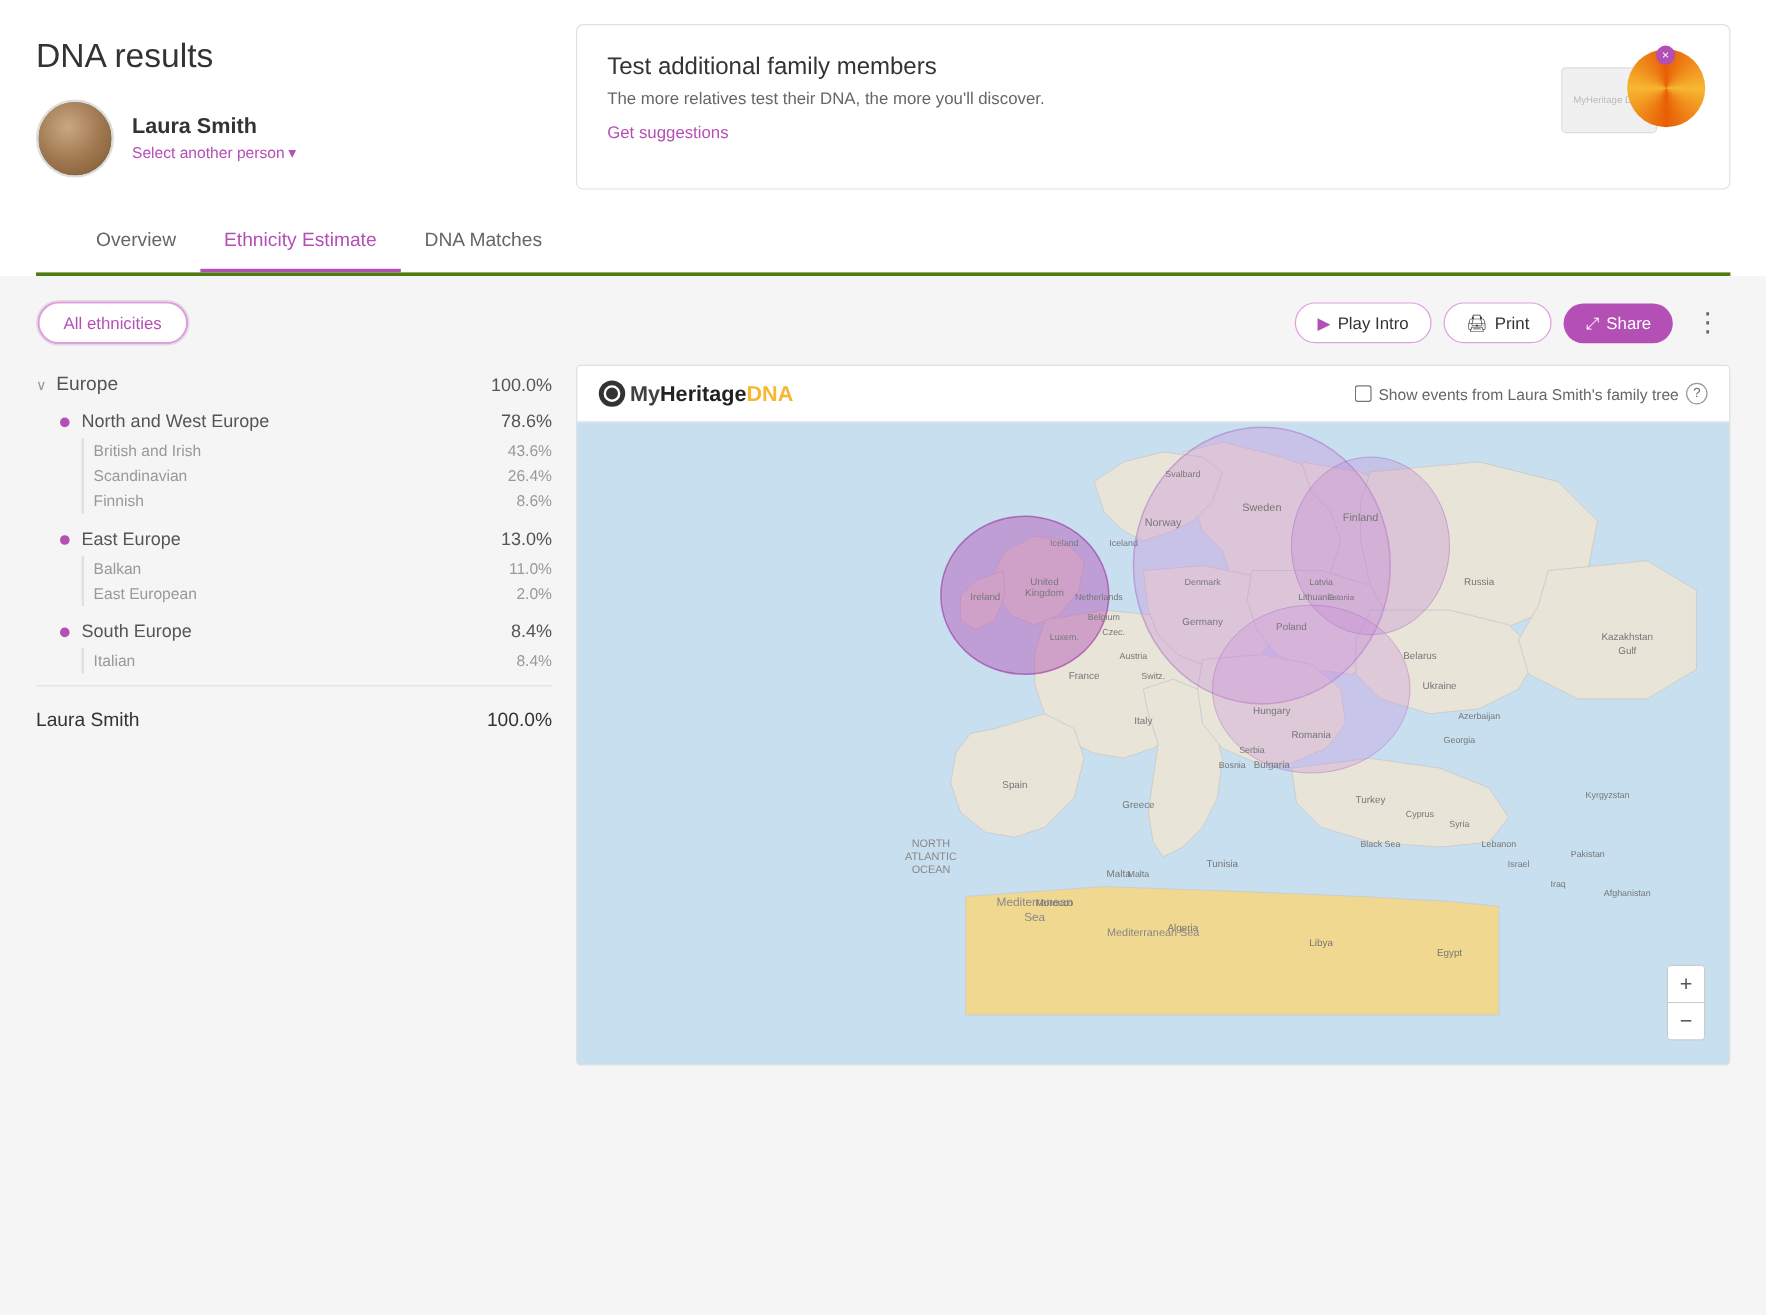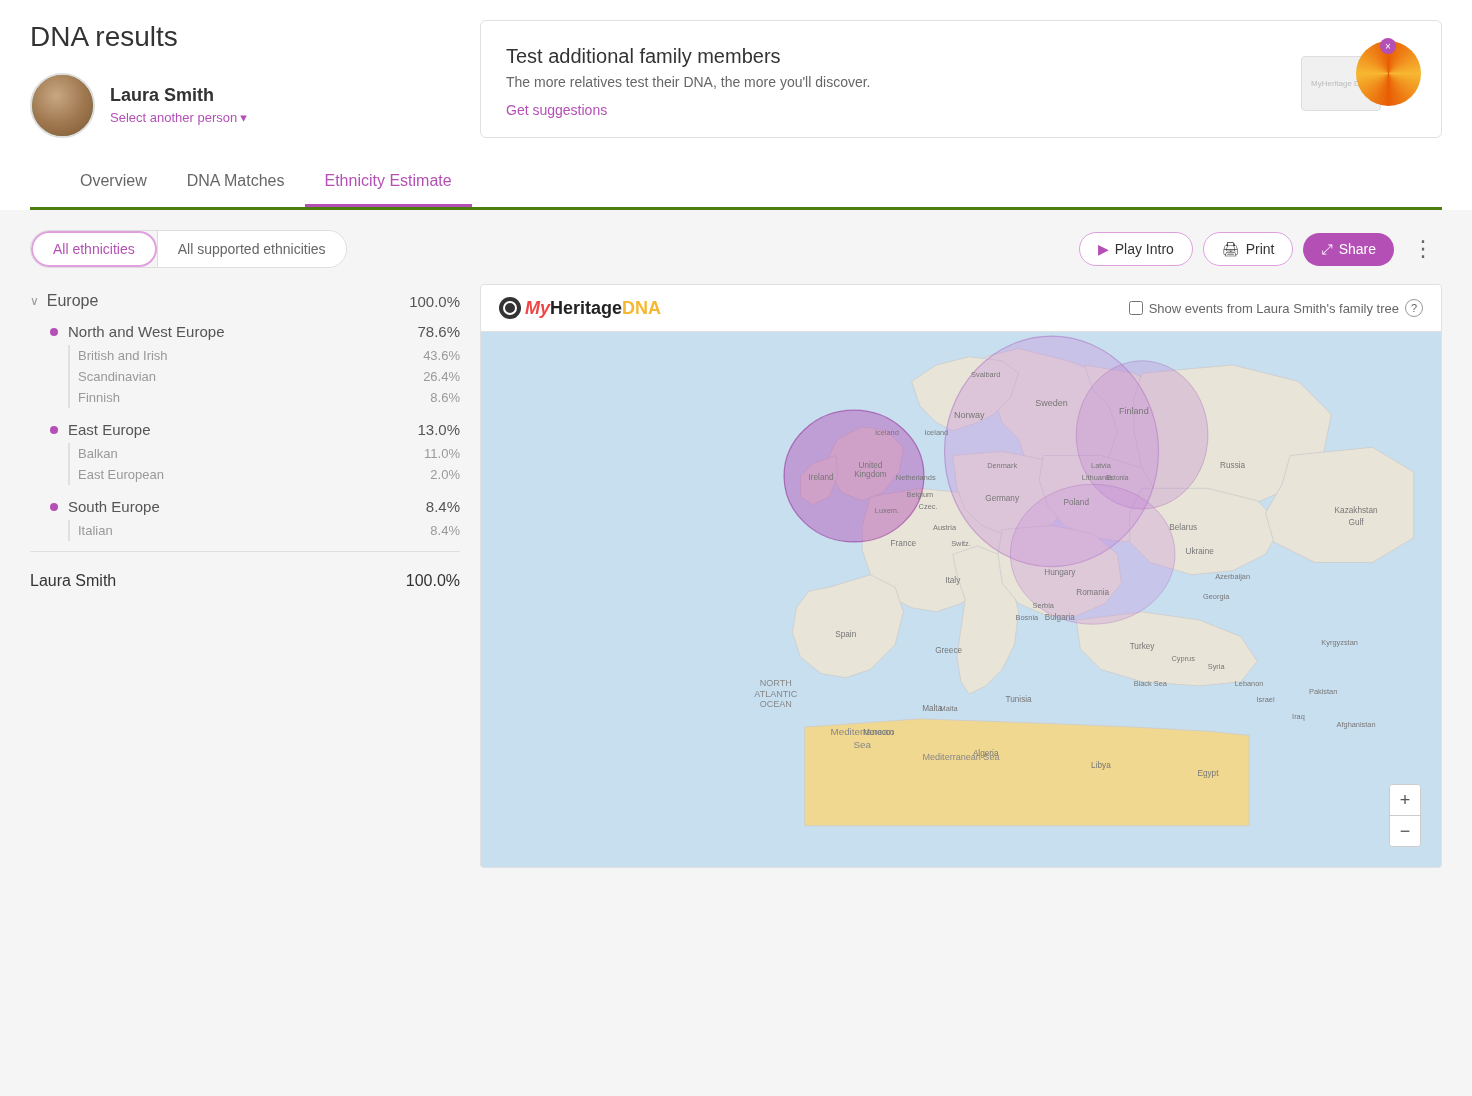--- a/index.html
+++ b/index.html
@@ -12,21 +12,21 @@
     .top-section { display: flex; align-items: center; gap: 20px; margin-bottom: 20px; }
     .dna-title { font-size: 28px; font-weight: 300; color: #333; margin-bottom: 20px; }
     .user-section { display: flex; align-items: center; gap: 15px; }
     .avatar { width: 65px; height: 65px; border-radius: 50%; background: linear-gradient(135deg, #8a9a6a, #6b8a5a, #4a7a3a); overflow: hidden; border: 2px solid #ddd; display: flex; align-items: center; justify-content: center; }
     .avatar-inner { width: 65px; height: 65px; border-radius: 50%; background: radial-gradient(circle at 40% 35%, #c8a882, #a07850, #7a5530); }
     .user-info { display: flex; flex-direction: column; gap: 4px; }
     .user-name { font-size: 18px; font-weight: 600; color: #333; }
     .select-person { font-size: 13px; color: #b44fb5; cursor: pointer; display: flex; align-items: center; gap: 3px; }
 
     
-    .banner { flex: 1; margin-left: 30px; border: 1px solid #e0e0e0; border-radius: 6px; background: #fff; padding: 20px 20px 16px 25px; display: flex; align-items: center; justify-content: space-between; min-height: 100px; }
+    .banner { flex: 1; margin-left: 30px; border: 1px solid #e0e0e0; border-radius: 6px; background: #fff; padding: 20px 20px 36px 25px; display: flex; align-items: center; justify-content: space-between; min-height: 100px; }
     .banner-text h3 { font-size: 20px; font-weight: 400; color: #333; margin-bottom: 6px; }
     .banner-text p { font-size: 14px; color: #666; margin-bottom: 12px; }
     .banner-link { color: #b44fb5; font-size: 14px; cursor: pointer; }
     .banner-image { width: 120px; height: 80px; position: relative; }
     .banner-img-circle { width: 65px; height: 65px; border-radius: 50%; background: conic-gradient(#e85d04, #f7b731, #e85d04, #f7b731, #e85d04); position: absolute; right: 0; top: 0; }
     .banner-img-card { width: 80px; height: 55px; background: #f0f0f0; border: 1px solid #ddd; border-radius: 4px; position: absolute; left: 0; top: 15px; display: flex; align-items: center; justify-content: center; font-size: 9px; color: #999; }
     .banner-img-x { position: absolute; right: 25px; top: -3px; background: #b44fb5; color: #fff; border-radius: 50%; width: 16px; height: 16px; display: flex; align-items: center; justify-content: center; font-size: 10px; z-index: 2; }
 
     
     .nav-tabs { display: flex; gap: 0; border-bottom: 3px solid #4d7c0f; background: #fff; padding: 0 30px; }
@@ -70,21 +70,21 @@
     .divider { border: none; border-top: 1px solid #e0e0e0; margin: 10px 0; }
 
     .total-row { display: flex; justify-content: space-between; padding: 10px 0; }
     .total-name { font-size: 16px; color: #333; font-weight: 500; }
     .total-percent { font-size: 16px; color: #333; font-weight: 500; }
 
     
     .map-container { flex: 1; border: 1px solid #e0e0e0; border-radius: 4px; overflow: hidden; position: relative; background: #d4e8f0; min-height: 580px; }
     .map-header { background: #fff; padding: 12px 18px; display: flex; align-items: center; justify-content: space-between; border-bottom: 1px solid #e0e0e0; }
     .myheritage-logo { display: flex; align-items: center; gap: 0; font-size: 18px; font-weight: 600; }
-    .logo-my { color: #ef4444; font-style: italic; }
+    .logo-my { color: #404040; }
     .logo-heritage { color: #222; }
     .logo-dna { color: #f7b731; font-weight: 700; }
     .logo-icon { width: 22px; height: 22px; border-radius: 50%; background: #333; display: flex; align-items: center; justify-content: center; margin-right: 4px; }
     .logo-icon-inner { width: 14px; height: 14px; border-radius: 50%; border: 2px solid #fff; }
     .show-events { display: flex; align-items: center; gap: 6px; font-size: 13px; color: #666; }
     .checkbox { width: 14px; height: 14px; border: 1px solid #999; background: #fff; }
     .help-icon { width: 18px; height: 18px; border-radius: 50%; border: 1px solid #999; display: flex; align-items: center; justify-content: center; font-size: 11px; color: #666; cursor: pointer; }
 
     
     .map-svg-container { width: 100%; height: 535px; position: relative; overflow: hidden; }
@@ -129,31 +129,30 @@
             <span style="font-size:8px; color:#bbb;">MyHeritage DNA</span>
           </div>
           <div class="banner-img-x">×</div>
           <div class="banner-img-circle"></div>
         </div>
       </div>
     </div>
 
     <nav class="nav-tabs">
       <a class="nav-tab">Overview</a>
+      <a class="nav-tab active">Ethnicity Estimate</a>
       <a class="nav-tab">DNA Matches</a>
-      <a class="nav-tab active">Ethnicity Estimate</a>
     </nav>
   </div>
 
   <div class="content-area">
 
     <div class="filter-bar">
       <div class="filter-buttons">
         <button class="filter-btn active">All ethnicities</button>
-        <button class="filter-btn filter-btn-right">All supported ethnicities</button>
       </div>
       <div class="action-buttons">
         <button class="btn-outline">
           <span style="color: #b44fb5;">▶</span>
           <span>Play Intro</span>
         </button>
         <button class="btn-outline">
           <span>🖨</span>
           <span>Print</span>
         </button>

